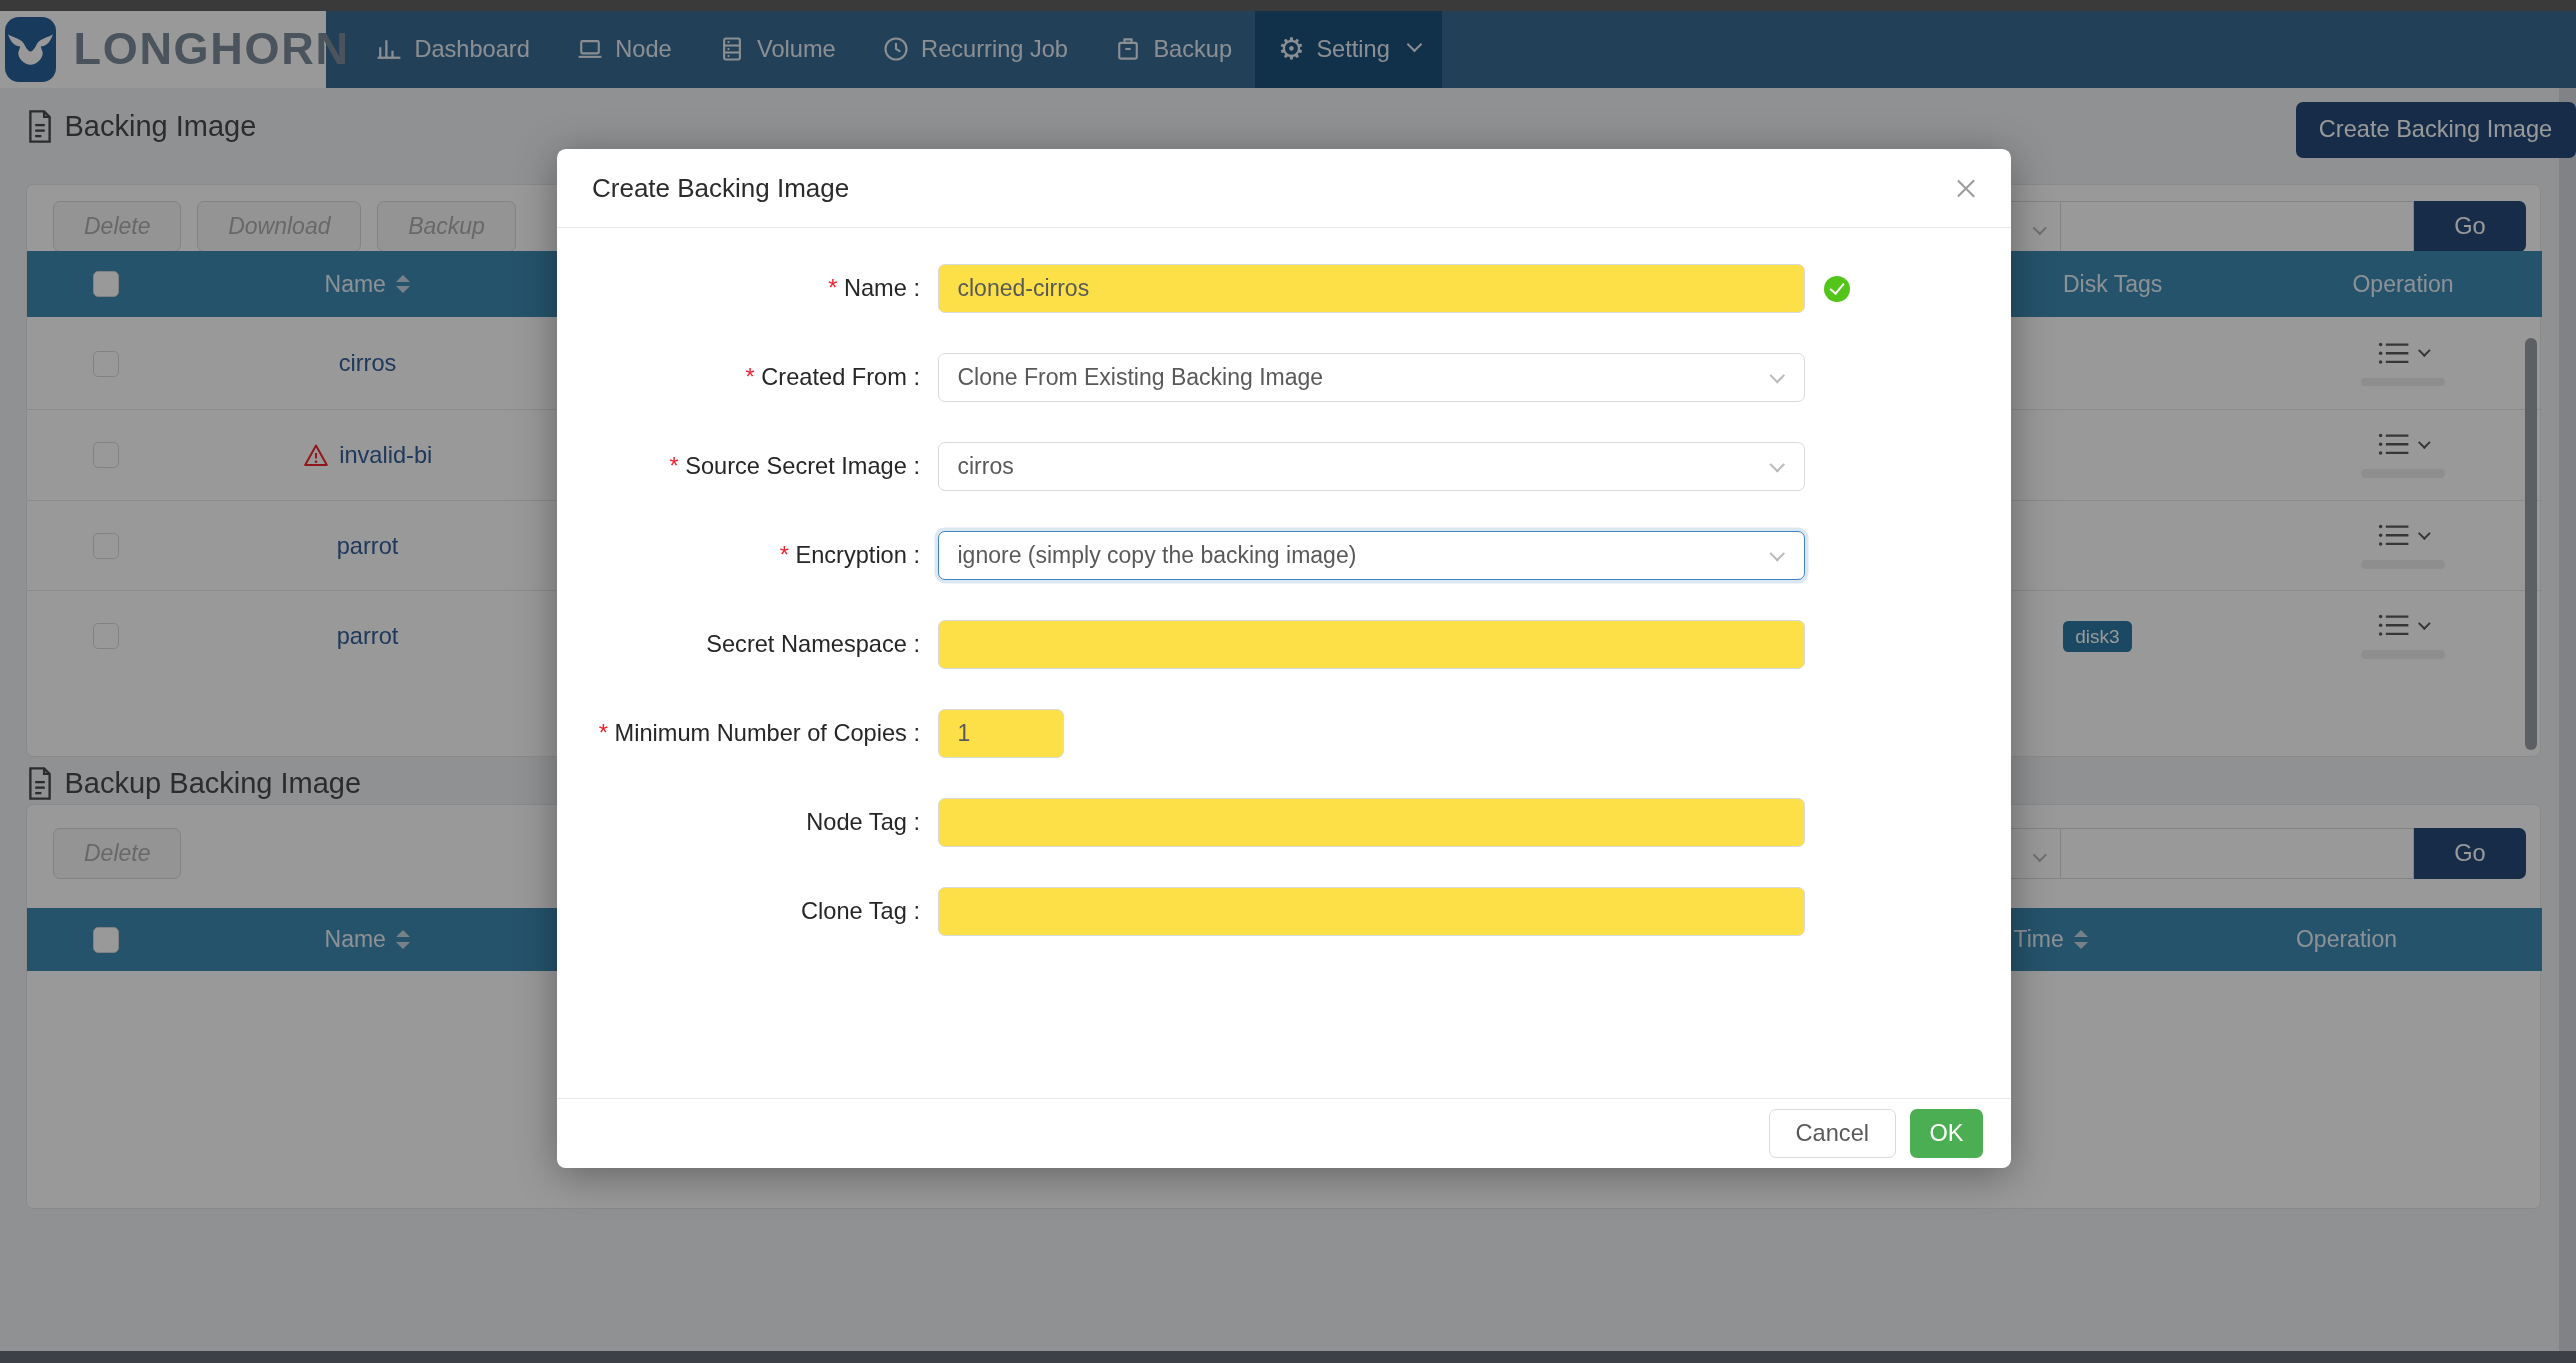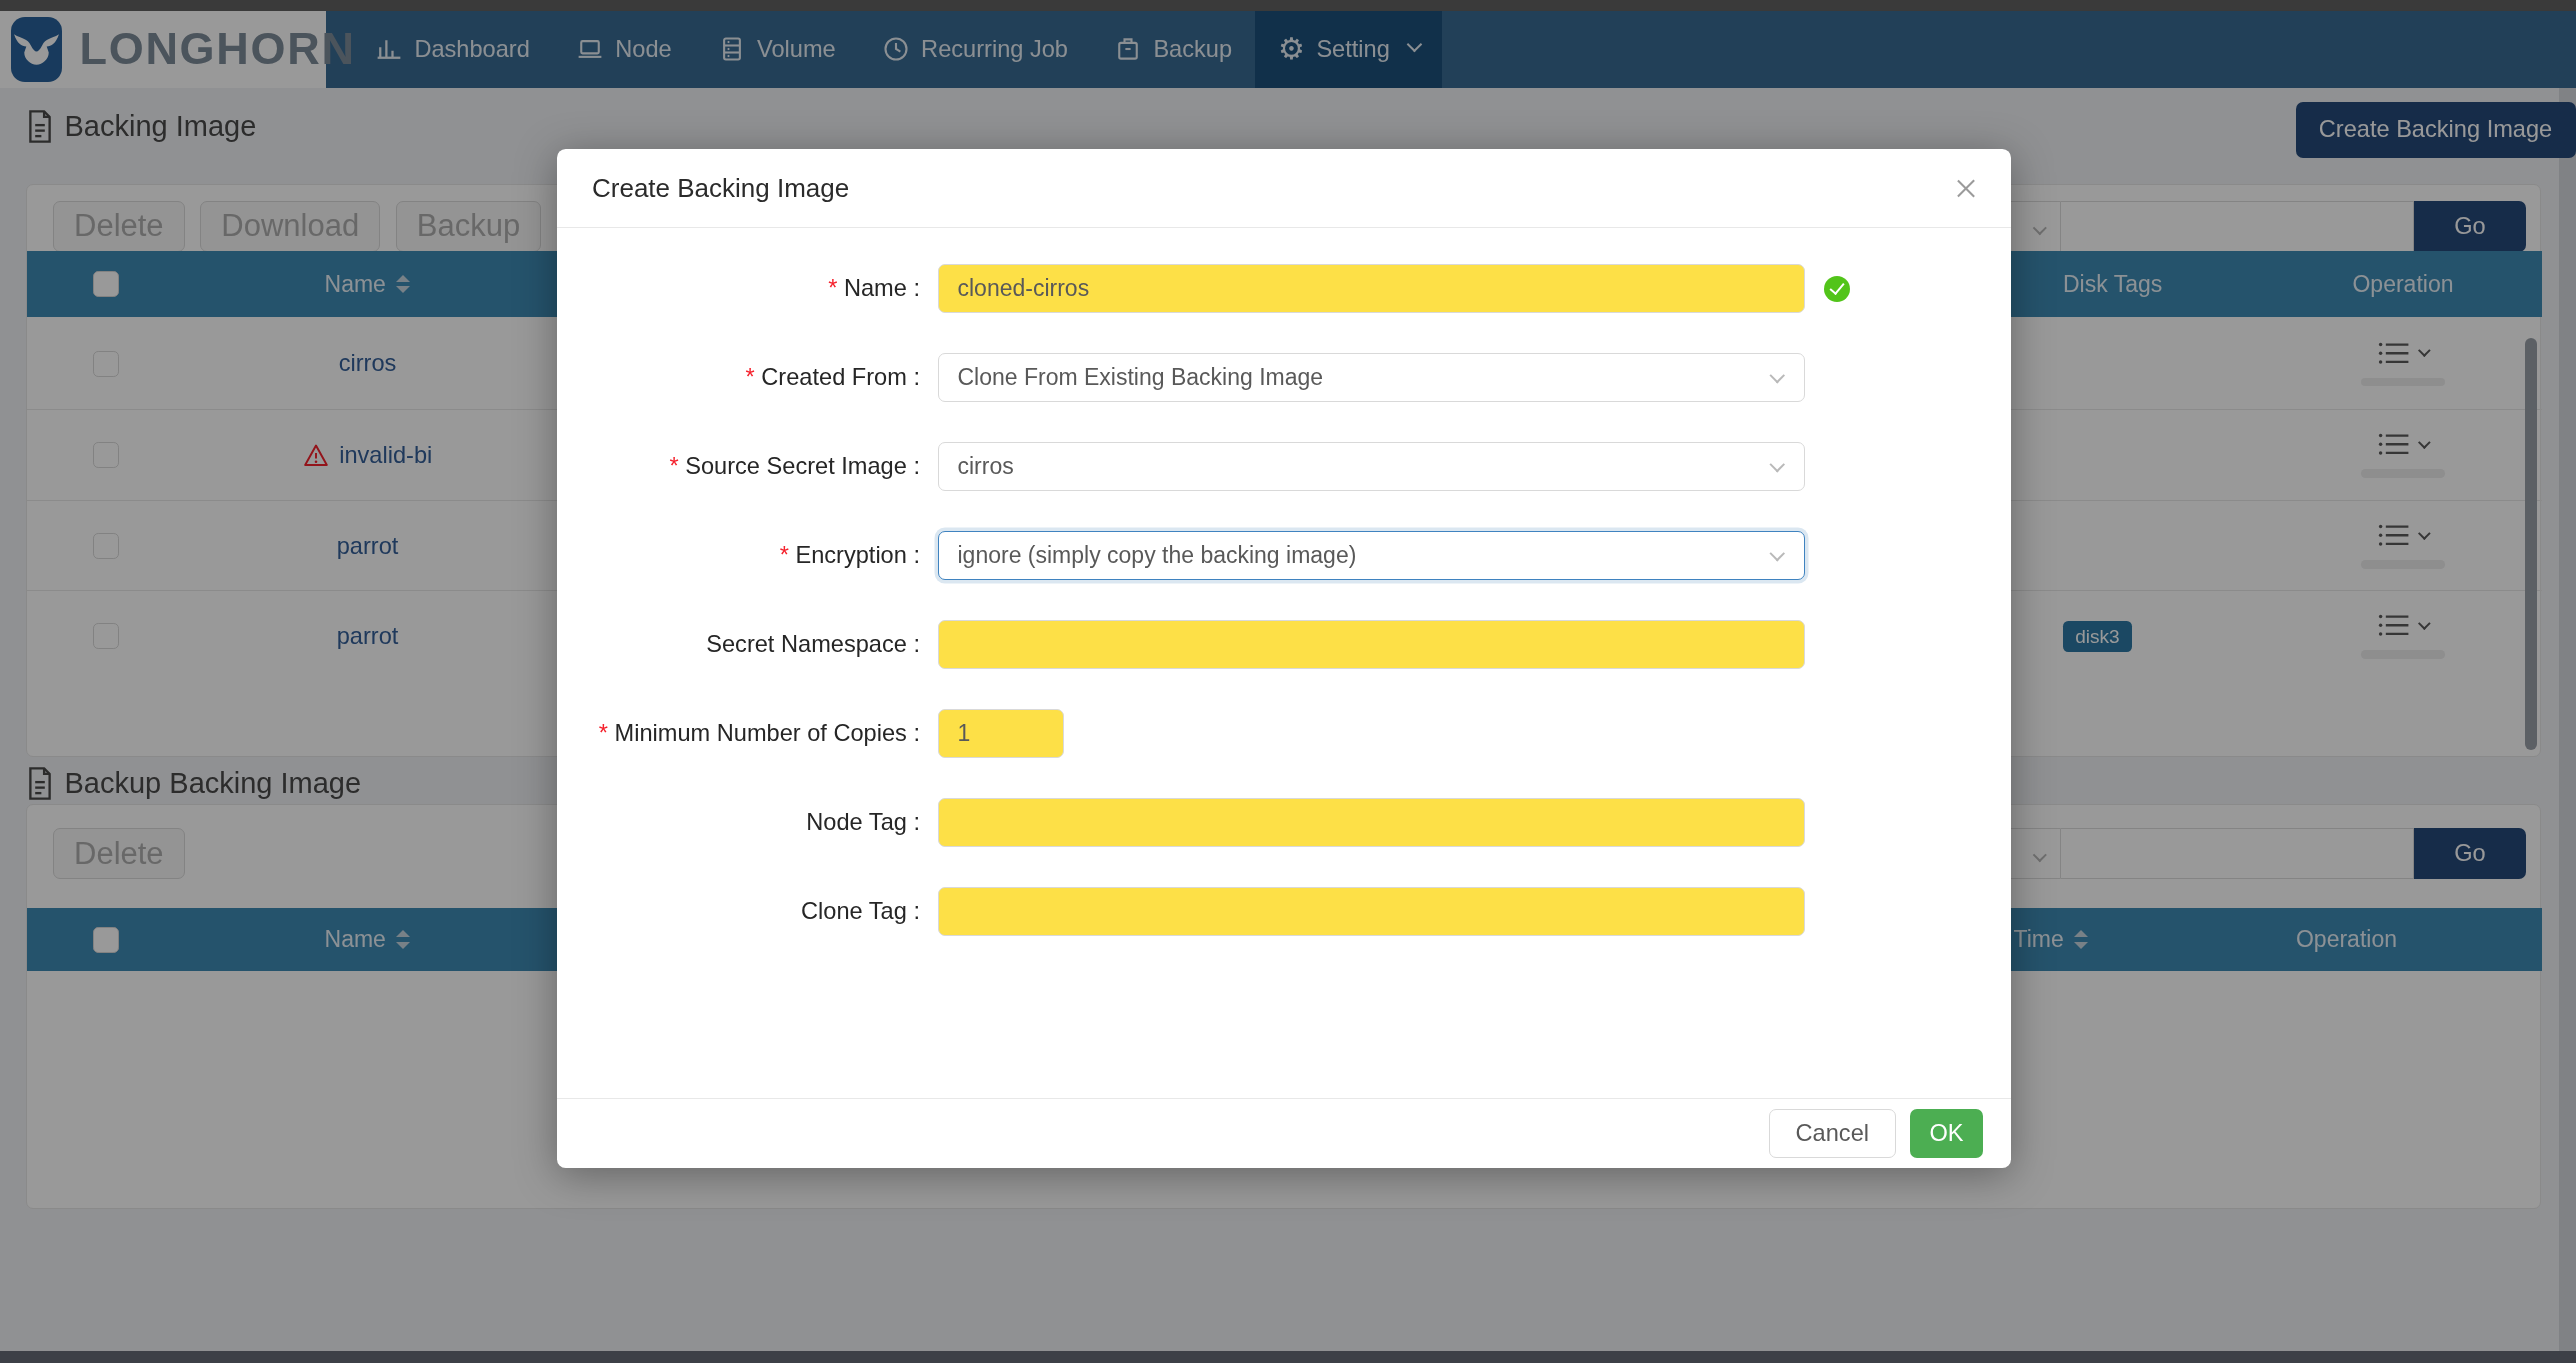--- a/index.html
+++ b/index.html
@@ -7,21 +7,21 @@
   body { font-family:"Liberation Sans","DejaVu Sans",sans-serif; }
   #app { position:relative; width:2576px; height:1363px; background:#f0f2f5; overflow:hidden; }
 
   
   .top-strip    { position:absolute; left:0; top:0; width:2576px; height:10.5px; background:#616161; }
   .right-strip  { position:absolute; right:0; top:10.5px; width:17.5px; height:1353px; background:#d5d9de; }
   .bottom-strip { position:absolute; left:0; bottom:0; width:2576px; height:12.2px; background:#666c77; }
 
   
   .navbar { position:absolute; left:0; top:10.5px; width:2576px; height:77px; background:#3a6b93; display:flex; align-items:stretch; }
-  .brand { width:326px; background:#ffffff; display:flex; align-items:center; padding-left:11px; flex:none; }
+  .brand { width:326px; background:#ffffff; display:flex; align-items:center; padding-left:5px; flex:none; }
   .logo-tile { width:66px; height:65px; background:#28629b; border-radius:14px; display:flex; align-items:center; justify-content:center; }
   .logo-tile svg { width:51px; height:45px; }
   .wordmark { font-size:45px; font-weight:bold; letter-spacing:1.7px; color:#7e8c99; margin-left:17.5px; }
   .menu { display:flex; align-items:stretch; margin-left:26px; }
   .menu-item { display:flex; align-items:center; gap:11.4px; padding:0 23px; color:#e8eff5; font-size:23.6px; cursor:pointer; }
   .menu-item svg { width:28px; height:28px; }
   .menu-item.active { background:#1d517c; }
   .gear-glyph { font-size:30px; line-height:1; }
   .chev { display:inline-block; width:10.5px; height:10.5px; border-right:2.6px solid currentColor; border-bottom:2.6px solid currentColor; transform:rotate(45deg) translateY(-1.7px); }
   .menu-item .chev { margin-left:7px; margin-top:-7px; }
@@ -33,21 +33,21 @@
   .btn { border:none; cursor:pointer; font-family:inherit; }
   .btn-primary { background:#254a7b; color:#fff; border-radius:7px; font-size:23.6px; }
   .create-btn { position:absolute; right:-17.5px; top:3.5px; width:280px; height:56px; }
 
   
   .card { position:absolute; left:26px; width:2515px; background:#fff; border:0.9px solid #e6e6e6; border-radius:7px; }
   #card1 { top:184px; height:573px; }
   #card2 { top:804px; height:405px; }
   .toolbar-left { position:absolute; left:26px; display:flex; gap:15.7px; }
   #card1 .toolbar-left { top:15.7px; } #card2 .toolbar-left { top:23px; }
-  .btn-disabled { background:#f7f7f7; border:1.7px solid #dadada; color:#aeaeae; border-radius:7px; height:51px; padding:0 20px; font-size:31px; }
+  .btn-disabled { background:#f7f7f7; border:1.7px solid #dadada; color:#aeaeae; border-radius:7px; height:51px; padding:0 30px; font-size:23px;font-style:italic; }
   .filter-group { position:absolute; display:flex; }
   #card1 .filter-group { top:15.7px; } #card2 .filter-group { top:23px; }
   .filter-select { position:relative; width:175px; height:51px; background:#fff; border:1.7px solid #dcdcdc; border-radius:7px 0 0 7px; }
   .filter-select .sel-chev { position:absolute; right:15.7px; top:21px; color:#a5a5a5; width:9.6px; height:9.6px; border-width:2.1px; }
   .filter-input { width:353px; height:51px; background:#fff; border:1.7px solid #dcdcdc; border-left:none; }
   .go-btn { width:112px; height:51px; border-radius:0 7px 7px 0; font-size:23.6px; }
   .filter-group { right:14px; }
 
   .thead { position:absolute; left:0; width:2515px; background:#3f8ab5; display:flex; align-items:center; color:#e9f2f8; font-size:23px; }
   #card1 .thead { top:66px; height:66px; }

